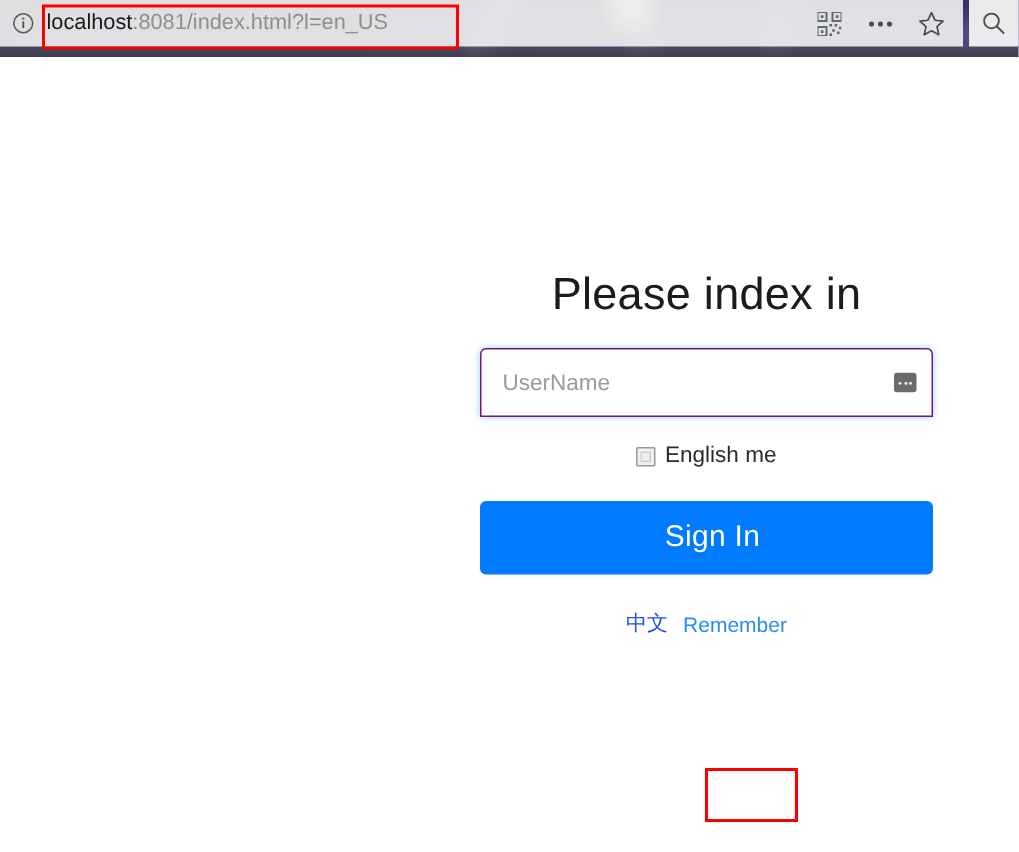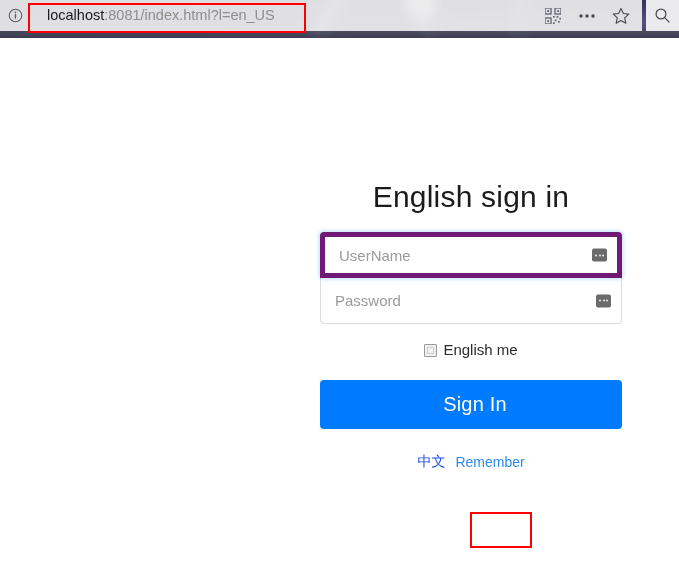--- a/index.html
+++ b/index.html
@@ -69,21 +69,21 @@
   }
   #site-info-icon svg { display: block; }
 
   #url-text {
     flex: 1 1 auto;
     font-size: 14.5px;
     color: #8e8e8e;
     white-space: nowrap;
     overflow: hidden;
     line-height: 31px;
-    padding-left: 17px;
+    padding-left: 1px;
   }
   #url-text .url-host {
     color: #1a1a1a;
   }
 
   #chrome-actions {
     display: flex;
     align-items: center;
     flex: 0 0 auto;
     height: 31px;
@@ -160,21 +160,21 @@
   .field-wrap {
     position: relative;
     box-sizing: border-box;
     width: 302px;
     height: 46px;
     background: #ffffff;
     display: flex;
     align-items: center;
   }
   .field-wrap.field-username {
-    border: 5px solid #701a75;
+    border: 1px solid #701a75;
     border-radius: 4px 4px 0 0;
     box-shadow: 0 0 5px rgba(102,175,233,0.65);
     z-index: 2;
   }
   .field-wrap.field-password {
     border: 1px solid #dcdcdc;
     border-top: none;
     border-radius: 0 0 4px 4px;
     margin-top: 0;
     z-index: 1;
@@ -351,39 +351,31 @@
     </svg>
   </div>
 
   <div class="annot-box" id="annot-url"></div>
 </div>
 
 <div id="page">
 
   <div id="signin-form">
 
-    <h1 id="page-title">English sign in</h1>
+    <h1 id="page-title">Please index in</h1>
 
     <div class="field-wrap field-username">
       <input class="field-input" id="username-input" type="text" placeholder="UserName" style="">
       <span class="field-addon-icon">
         <i></i>
           <i></i>
           <i></i>
       </span>
     </div>
 
-    <div class="field-wrap field-password">
-      <input class="field-input" id="password-input" type="password" placeholder="Password" style="">
-      <span class="field-addon-icon">
-        <i></i>
-          <i></i>
-          <i></i>
-      </span>
-    </div>
 
     <div id="remember-row">
       <input type="checkbox" id="remember-checkbox" style="">
       <span id="remember-label">English me</span>
     </div>
 
     <button id="signin-button">Sign In</button>
 
 
     <div id="lang-row">

